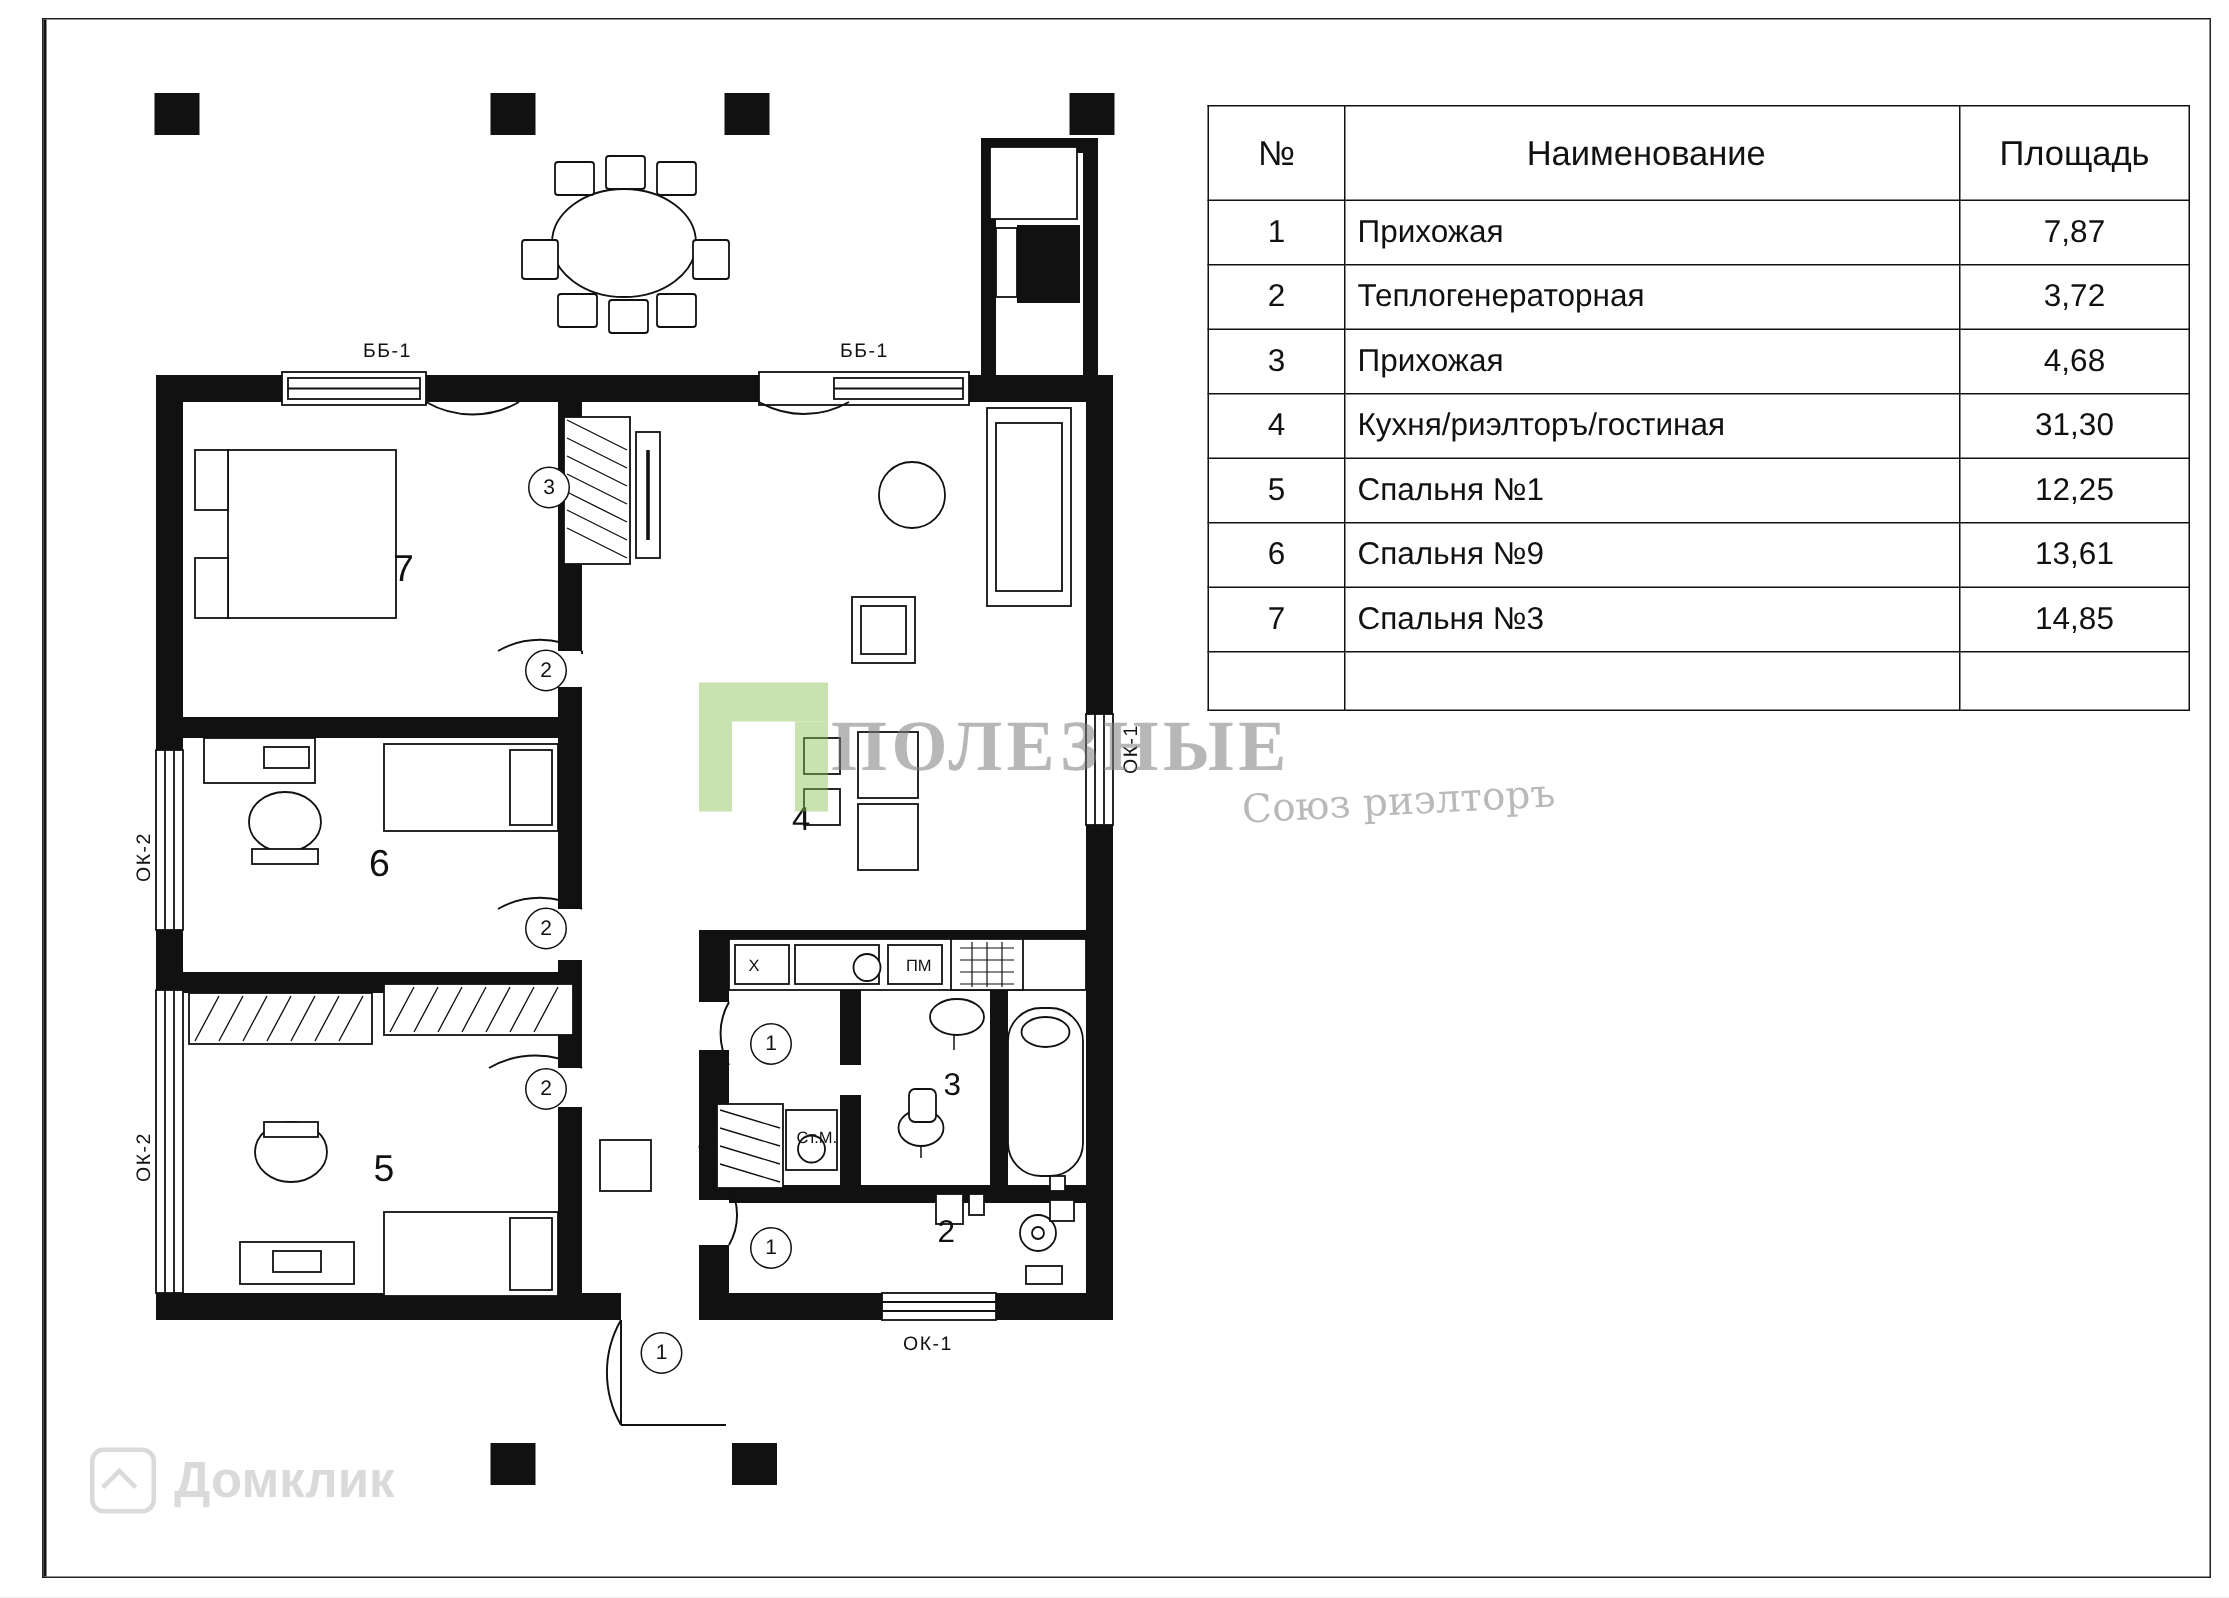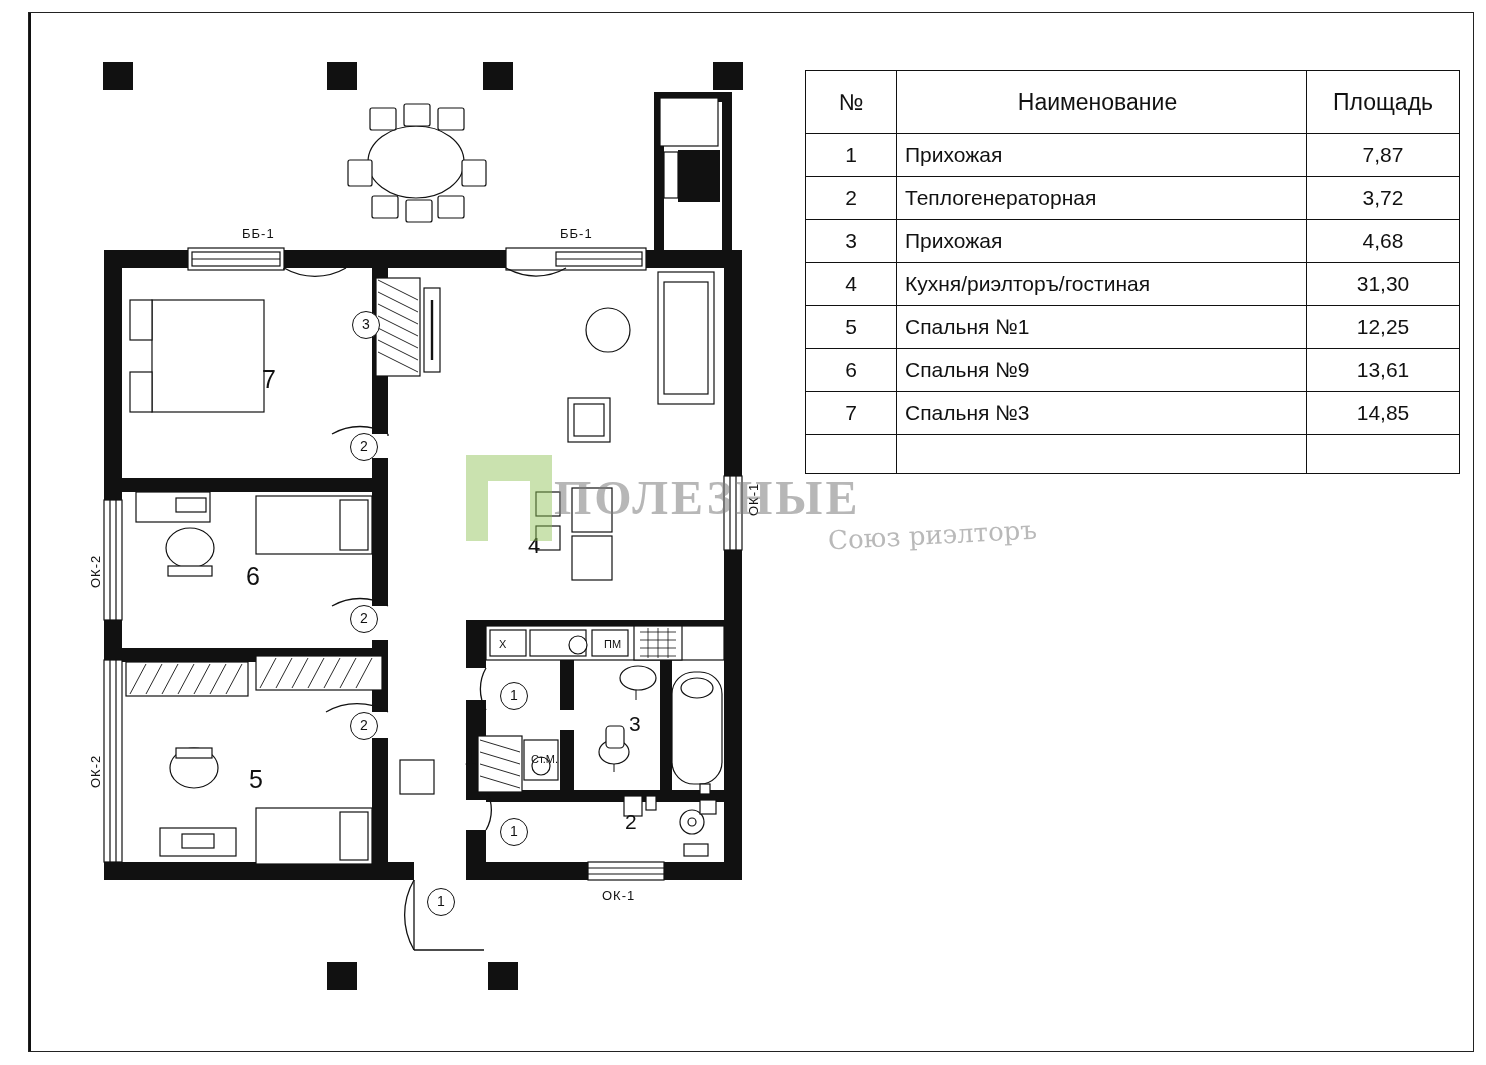--- a/index.html
+++ b/index.html
@@ -453,14 +453,18 @@
       <div class="bar b1"></div>
       <div class="bar b2"></div>
       <div class="bar b3"></div>
     </div>
     <div class="wm-text">
       <div>ПОЛЕЗНЫЕ</div>
     </div>
   </div>
   <div class="wm-sub">Союз риэлторъ</div>
 
+  <div class="wm-domclick">
+    <div class="dc-ico"></div>
+    <span>Домклик</span>
+  </div>
 
 </div>
 
 </body></html>

